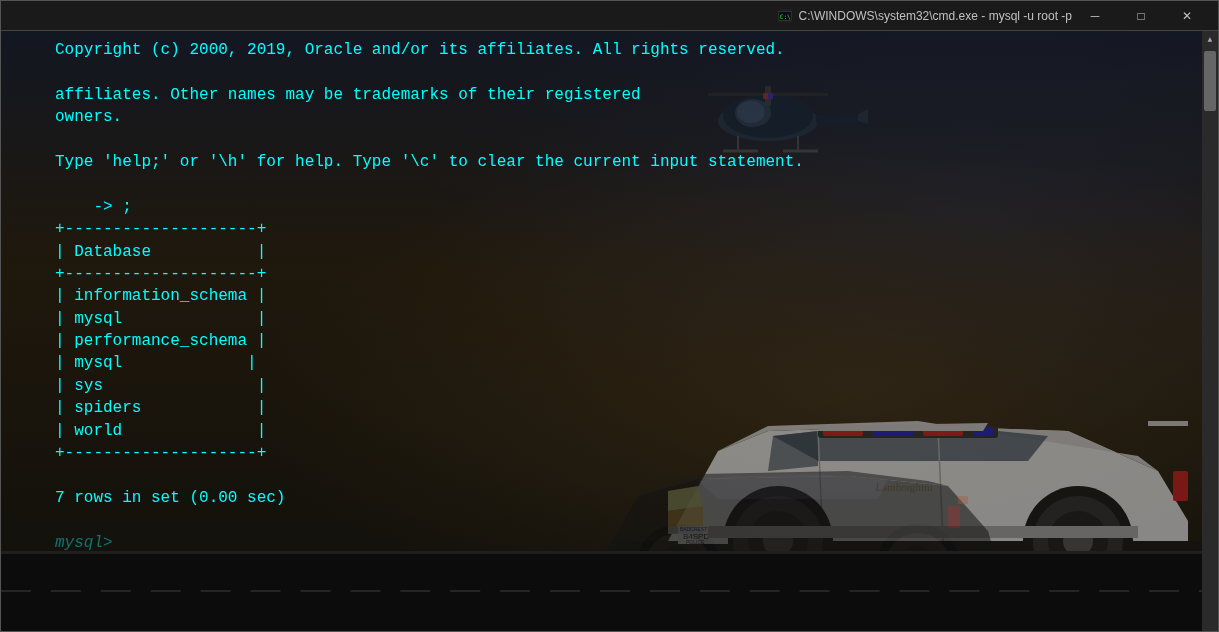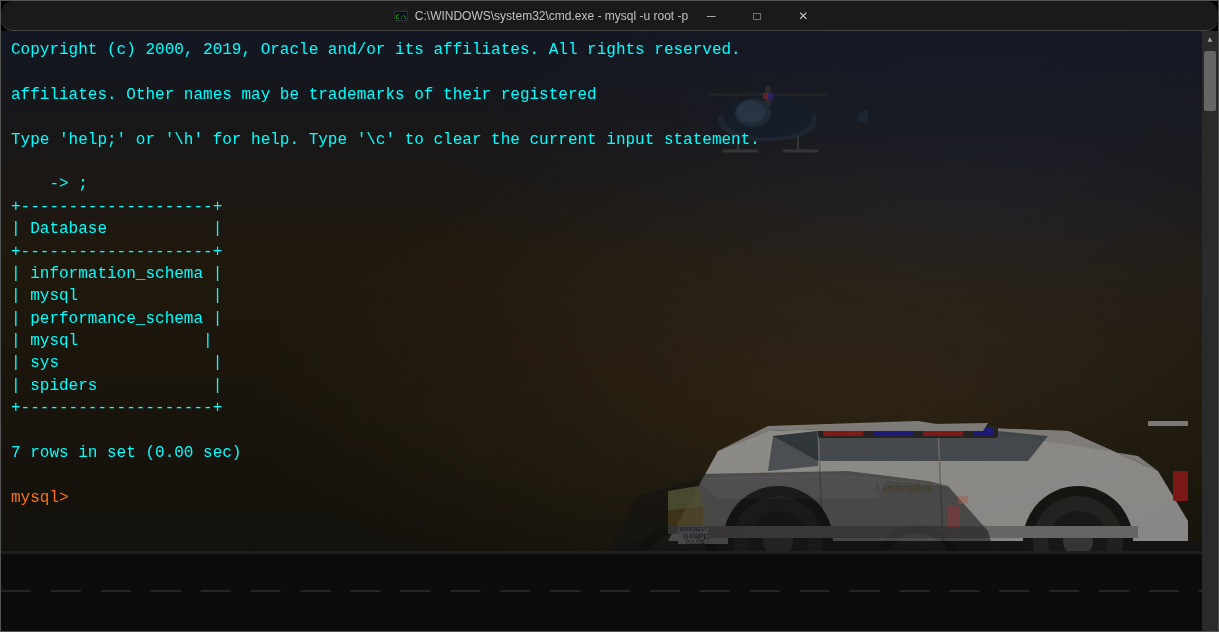--- a/index.html
+++ b/index.html
@@ -18,25 +18,24 @@
       display: flex;
       flex-direction: column;
       border: 1px solid #555;
     }
 
     .titlebar {
       height: 30px;
       background: #1a1a1a;
       display: flex;
       align-items: center;
-      justify-content: center;
+      justify-content: flex-end;
       padding: 0 8px;
       flex-shrink: 0;
       border-bottom: 1px solid #444;
-      border-radius: 12px;
     }
 
     .titlebar-left {
       display: flex;
       align-items: center;
       gap: 6px;
     }
 
     .titlebar-icon {
       width: 16px;
@@ -128,24 +127,26 @@
       padding: 8px 10px;
       color: #00ffff;
       font-size: 16px;
       line-height: 1.4;
       overflow: hidden;
     }
 
     .line {
       white-space: pre;
       display: block;
+      margin-left: 44px;
     }
 
     .prompt {
-      color: #f97316;
+      color: #0f766e;
+      font-style: italic;
     }
 
     .table-border {
       color: #00ffff;
     }
 
     .scrollbar {
       position: absolute;
       right: 0;
       top: 0;
@@ -306,33 +307,35 @@
         <rect x="0" y="0" width="1219" height="3" fill="#2a2a2a"></rect>
       </svg>
     </div>
 
     <div style="position:absolute;top:0;left:0;right:16px;bottom:0;background:rgba(0,0,0,0.25);"></div>
 
     <div class="terminal-content">
       <span class="line">Copyright (c) 2000, 2019, Oracle and/or its affiliates. All rights reserved.</span>
       <span class="line">&nbsp;</span>
       <span class="line">affiliates. Other names may be trademarks of their registered</span>
+      <span class="line">owners.</span>
       <span class="line">&nbsp;</span>
       <span class="line">Type 'help;' or '\h' for help. Type '\c' to clear the current input statement.</span>
       <span class="line">&nbsp;</span>
       <span class="line">    -&gt; ;</span>
       <span class="line table-border">+--------------------+</span>
       <span class="line table-border">| Database           |</span>
       <span class="line table-border">+--------------------+</span>
       <span class="line">| information_schema |</span>
       <span class="line">| mysql              |</span>
       <span class="line">| performance_schema |</span>
       <span class="line">| mysql             |</span>
       <span class="line">| sys                |</span>
       <span class="line">| spiders            |</span>
+      <span class="line">| world              |</span>
       <span class="line table-border">+--------------------+</span>
       <span class="line">&nbsp;</span>
       <span class="line">7 rows in set (0.00 sec)</span>
       <span class="line">&nbsp;</span>
       <span class="line prompt">mysql&gt; </span>
     </div>
 
     <div class="scrollbar">
       <div class="scrollbar-arrow">▲</div>
       <div class="scrollbar-thumb"></div>

